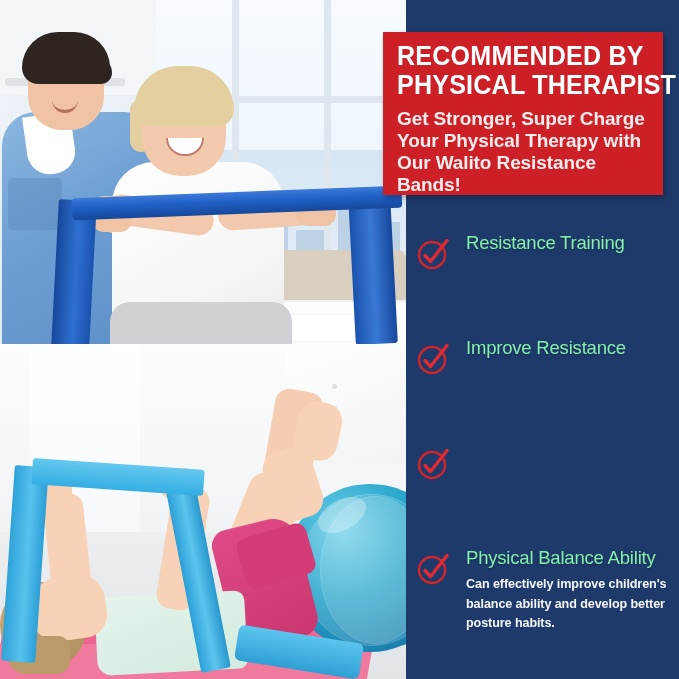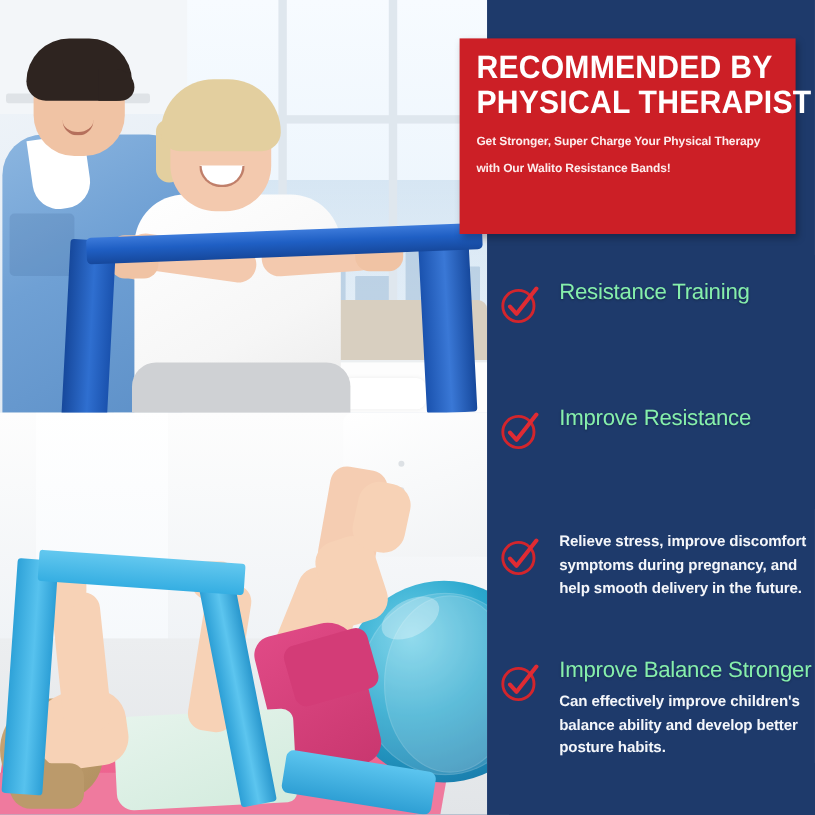--- a/index.html
+++ b/index.html
@@ -107,21 +107,21 @@
   
   .panel{position:absolute;left:406px;top:0;width:273px;height:679px;background:#1e3a6b;}
 
   
   .banner{position:absolute;left:383px;top:32px;width:280px;height:163px;
     background:#cc1f26;box-shadow:2px 3px 6px rgba(0,0,0,.28);z-index:5;padding:10px 14px 0 14px;box-sizing:border-box;}
   .banner-title{
     font-family:"Liberation Sans Narrow","Liberation Sans",sans-serif;
     font-weight:bold;color:#fff;font-size:27px;line-height:29px;letter-spacing:.2px;
     text-transform:uppercase;transform:scaleX(.93);transform-origin:left center;white-space:nowrap;}
-  .banner-sub{color:#fdecec;font-size:10px;line-height:22px;font-weight:bold;margin-top:8px;letter-spacing:-.1px;}
+  .banner-sub{color:#fdecec;font-size:19px;line-height:22px;font-weight:bold;margin-top:8px;letter-spacing:-.1px;}
 
   
   .features{position:absolute;left:416px;top:232px;width:258px;}
   .feature{position:relative;margin-bottom:19px;padding-left:50px;min-height:86px;}
   .chk{position:absolute;left:0;top:5px;width:34px;height:34px;}
   .feat-title{color:#86efac;font-size:18.5px;line-height:22px;font-weight:500;margin:0 0 6px 0;
     text-shadow:0 1px 2px rgba(0,0,0,.3);letter-spacing:-.2px;white-space:nowrap;}
   .feat-desc{color:#f4f6fa;font-size:12.6px;line-height:19.5px;font-weight:bold;margin:0;letter-spacing:-.1px;}
 </style>
 </head>
@@ -260,28 +260,27 @@
       <p class="feat-title">Improve Resistance</p>
     </div>
 
     <div class="feature">
       <span class="chk">
         <svg width="34" height="34" viewBox="0 0 34 34">
           <circle cx="16" cy="18" r="13" fill="none" stroke="#d3252c" stroke-width="2.4"></circle>
           <path d="M9 18.5 L14.5 24.5 L31 3.5" fill="none" stroke="#e02b33" stroke-width="3.4" stroke-linecap="round" stroke-linejoin="round"></path>
         </svg>
       </span>
-      <p class="feat-desc">Relieve stress, improve discomfort symptoms during pregnancy, and help smooth delivery in the future.</p>
-    </div>
-
-    <div class="feature">
-      <span class="chk">
-        <svg width="34" height="34" viewBox="0 0 34 34">
-          <circle cx="16" cy="18" r="13" fill="none" stroke="#d3252c" stroke-width="2.4"></circle>
-          <path d="M9 18.5 L14.5 24.5 L31 3.5" fill="none" stroke="#e02b33" stroke-width="3.4" stroke-linecap="round" stroke-linejoin="round"></path>
-        </svg>
-      </span>
-      <p class="feat-title">Improve Balance Stronger</p>
+    </div>
+
+    <div class="feature">
+      <span class="chk">
+        <svg width="34" height="34" viewBox="0 0 34 34">
+          <circle cx="16" cy="18" r="13" fill="none" stroke="#d3252c" stroke-width="2.4"></circle>
+          <path d="M9 18.5 L14.5 24.5 L31 3.5" fill="none" stroke="#e02b33" stroke-width="3.4" stroke-linecap="round" stroke-linejoin="round"></path>
+        </svg>
+      </span>
+      <p class="feat-title">Physical Balance Ability</p>
       <p class="feat-desc">Can effectively improve children's balance ability and develop better posture habits.</p>
     </div>
 
   </div>
 </div>
 
 </body></html>

